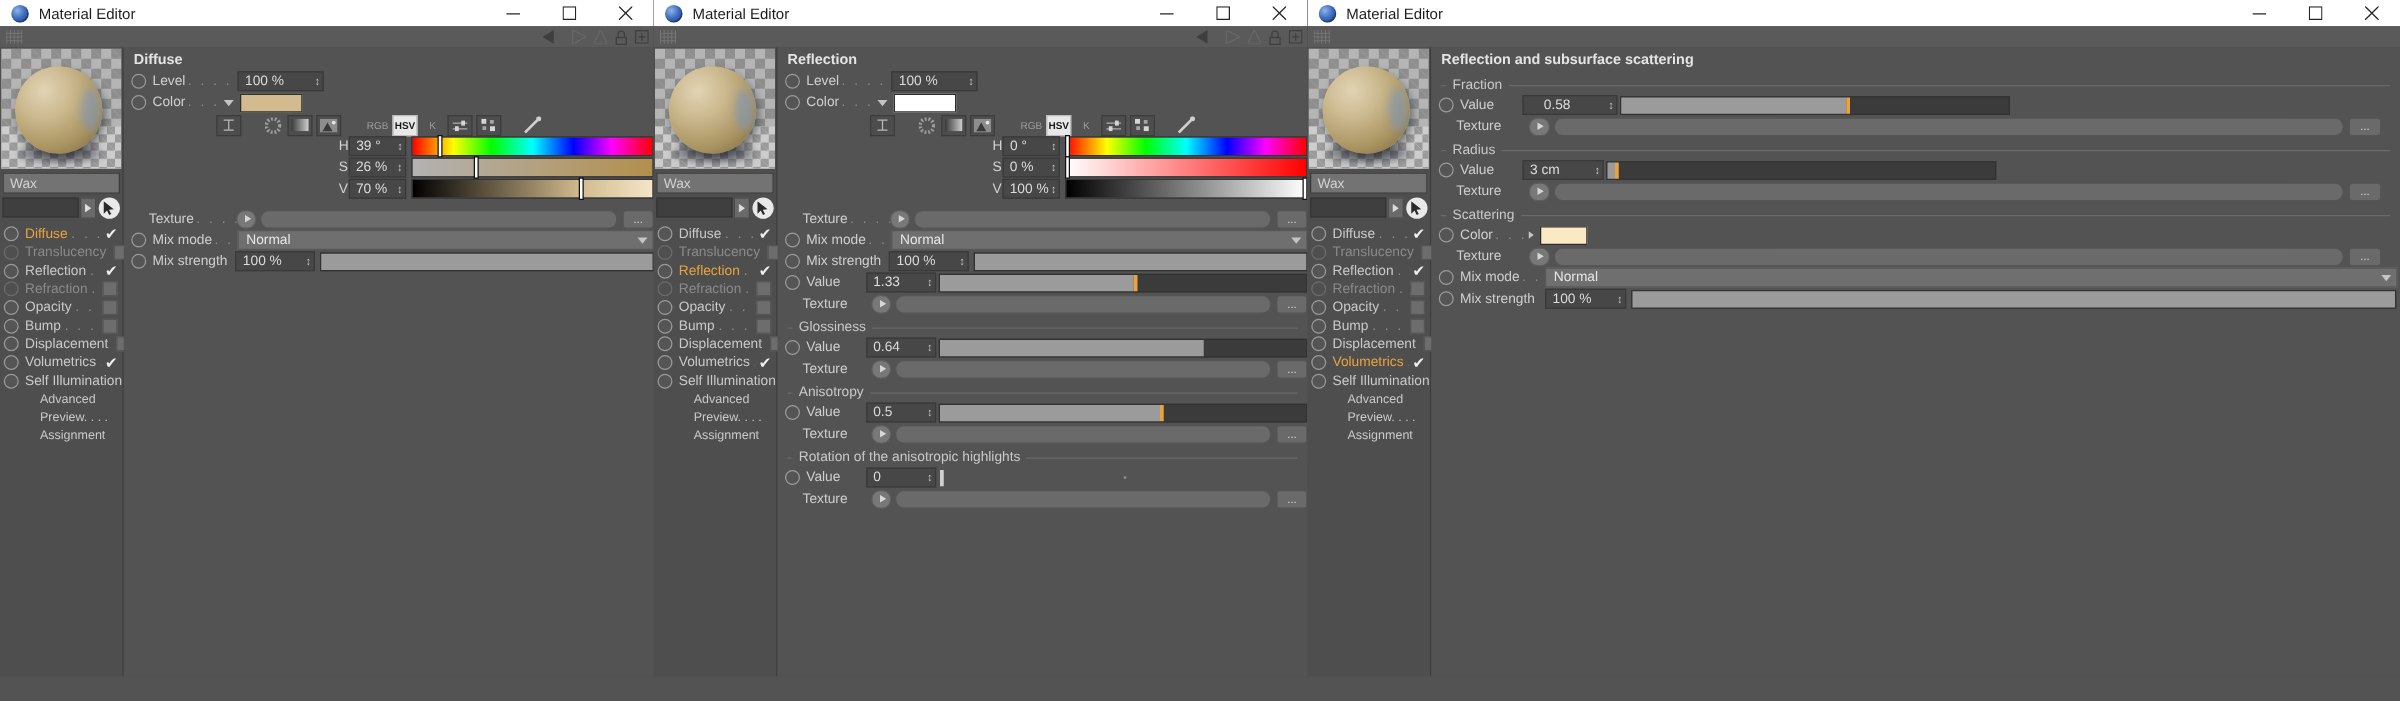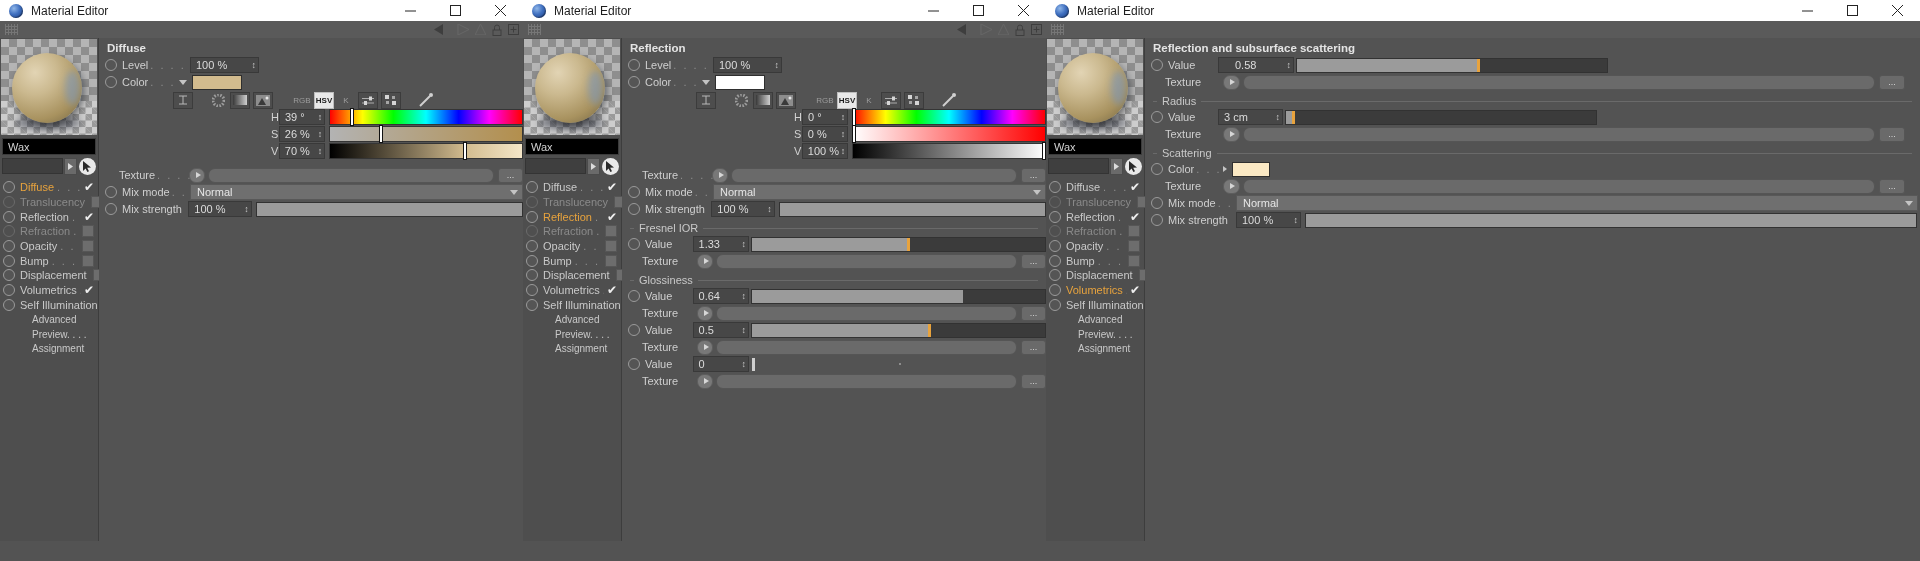--- a/index.html
+++ b/index.html
@@ -47,21 +47,21 @@
                 linear-gradient(45deg,#9a9a9a 25%,transparent 25%,transparent 75%,#9a9a9a 75%);
               background-size:13px 13px;background-position:0 0,6.5px 6.5px;background-color:#cdcdcd;}
   .sphere{position:absolute;left:11px;top:14px;width:70px;height:70px;border-radius:50%;
           background:radial-gradient(circle at 33% 28%,#e2d4b4 0%,#cbb98f 32%,#a8925f 68%,#6e6140 100%);
           box-shadow:2px 4px 7px rgba(0,0,0,.45);}
   .sphere:after{content:"";position:absolute;right:2px;top:26%;width:22%;height:48%;
                 border-radius:50%;background:rgba(120,150,190,.55);filter:blur(3px);}
   .sph-shadow{position:absolute;left:14px;bottom:5px;width:66px;height:14px;border-radius:50%;
               background:rgba(40,45,60,.45);filter:blur(3px);}
 
-  .matname{margin:3px 2px 0 2px;height:15px;background:#000000;border:1px solid #3b3b3b;
+  .matname{margin:3px 2px 0 2px;height:15px;background:#737373;border:1px solid #3b3b3b;
            display:flex;align-items:center;padding-left:5px;color:#d2d2d2;font-size:11px;}
   .matrow2{margin:3px 2px 0 2px;height:16px;display:flex;align-items:center;}
   .matfield{flex:1;height:14px;background:#3f3f3f;border:1px solid #343434;}
   .smallbtn{width:11px;height:15px;background:#6a6a6a;border:1px solid #4b4b4b;margin-left:1px;
             display:flex;align-items:center;justify-content:center;}
   .arrowptr{width:17px;height:17px;margin-left:2px;border-radius:50%;background:#e9e9e9;
             display:flex;align-items:center;justify-content:center;}
 
   
   .chanlist{margin-top:6px;}
@@ -716,25 +716,20 @@
         </div>
         <div class="numfield" style="width:56px;">
           <span>100 %</span>
           <span class="spin">↕</span>
         </div>
         <div class="slidertrack" style="width:272px;margin-left:4px;">
           <div class="sliderfill" style="width:100%;"></div>
         </div>
       </div>
 
-      <div class="grouphdr">
-        <span class="gdash"></span>
-        <span class="gt">Fresnel IOR</span>
-        <span class="gline"></span>
-      </div>
       <div class="rowline">
         <div class="radio"></div>
         <div class="lblcell" style="width:50px;">
           <span class="lbl">Value</span>
         </div>
         <div class="numfield" style="width:50px;">
           <span>1.33</span>
           <span class="spin">↕</span>
         </div>
         <div class="slidertrack" style="width:308px;margin-left:2px;">
@@ -775,20 +770,25 @@
         <div class="lblcell" style="width:58px;margin-left:14px;">
           <span class="lbl">Texture</span>
         </div>
         <div class="playbtn">
               <div class="playtri"></div>
             </div>
         <div class="texfield" style="width:315px;"></div>
         <div class="dotsbtn" style="margin-left:4px;">...</div>
       </div>
 
+      <div class="grouphdr">
+        <span class="gdash"></span>
+        <span class="gt">Anisotropy</span>
+        <span class="gline"></span>
+      </div>
       <div class="rowline">
         <div class="radio"></div>
         <div class="lblcell" style="width:50px;">
           <span class="lbl">Value</span>
         </div>
         <div class="numfield" style="width:50px;">
           <span>0.5</span>
           <span class="spin">↕</span>
         </div>
         <div class="slidertrack" style="width:308px;margin-left:2px;">
@@ -800,20 +800,25 @@
         <div class="lblcell" style="width:58px;margin-left:14px;">
           <span class="lbl">Texture</span>
         </div>
         <div class="playbtn">
               <div class="playtri"></div>
             </div>
         <div class="texfield" style="width:315px;"></div>
         <div class="dotsbtn" style="margin-left:4px;">...</div>
       </div>
 
+      <div class="grouphdr">
+        <span class="gdash"></span>
+        <span class="gt">Rotation of the anisotropic highlights</span>
+        <span class="gline"></span>
+      </div>
       <div class="rowline">
         <div class="radio"></div>
         <div class="lblcell" style="width:50px;">
           <span class="lbl">Value</span>
         </div>
         <div class="numfield" style="width:50px;">
           <span>0</span>
           <span class="spin">↕</span>
         </div>
         <div class="slidertrack" style="width:308px;margin-left:2px;background:#535353;border-color:#535353;">
@@ -941,20 +946,25 @@
         <div class="plainitem">Advanced</div>
         <div class="plainitem">Preview. . . .</div>
         <div class="plainitem">Assignment</div>
       </div>
     </div>
 
     <div class="rightcol">
       <div class="sectitle">Reflection and subsurface scattering</div>
 
 
+      <div class="grouphdr">
+        <span class="gdash"></span>
+        <span class="gt">Fraction</span>
+        <span class="gline"></span>
+      </div>
       <div class="rowline">
         <div class="radio"></div>
         <div class="lblcell" style="width:50px;">
           <span class="lbl">Value</span>
         </div>
         <div class="numfield" style="width:56px;padding-left:16px;">
           <span>0.58</span>
           <span class="spin">↕</span>
         </div>
         <div class="slidertrack" style="width:310px;margin-left:2px;">

